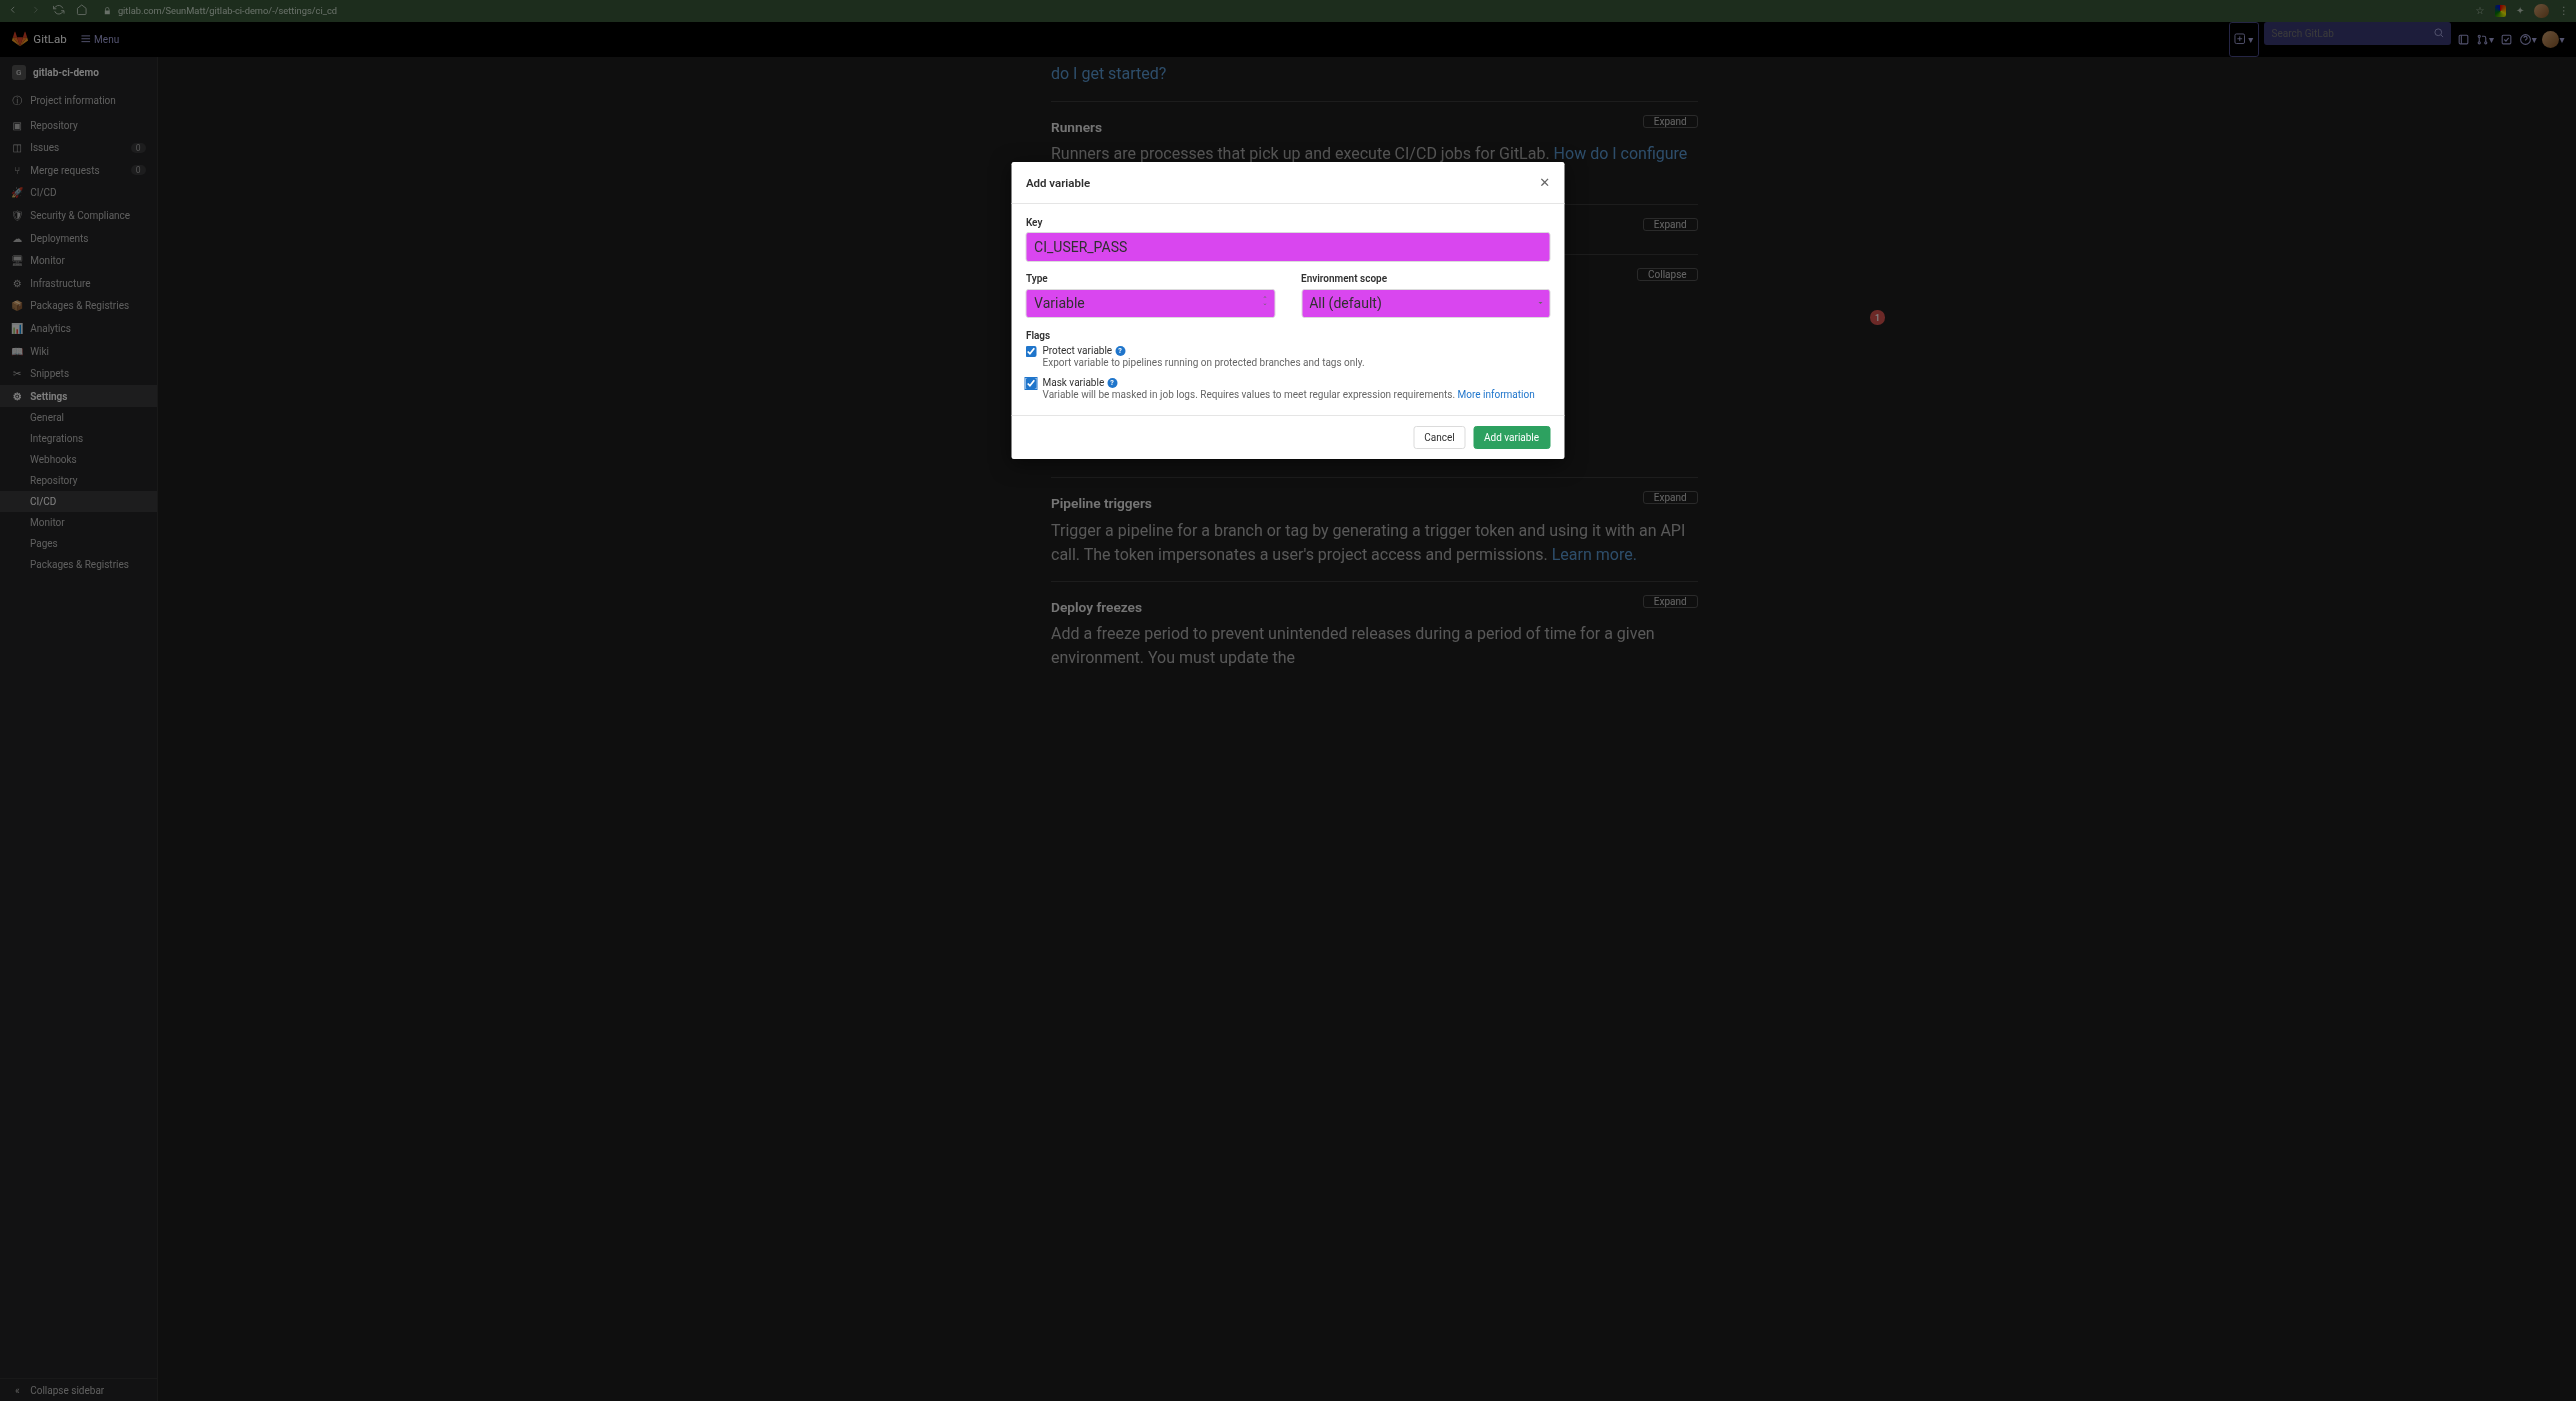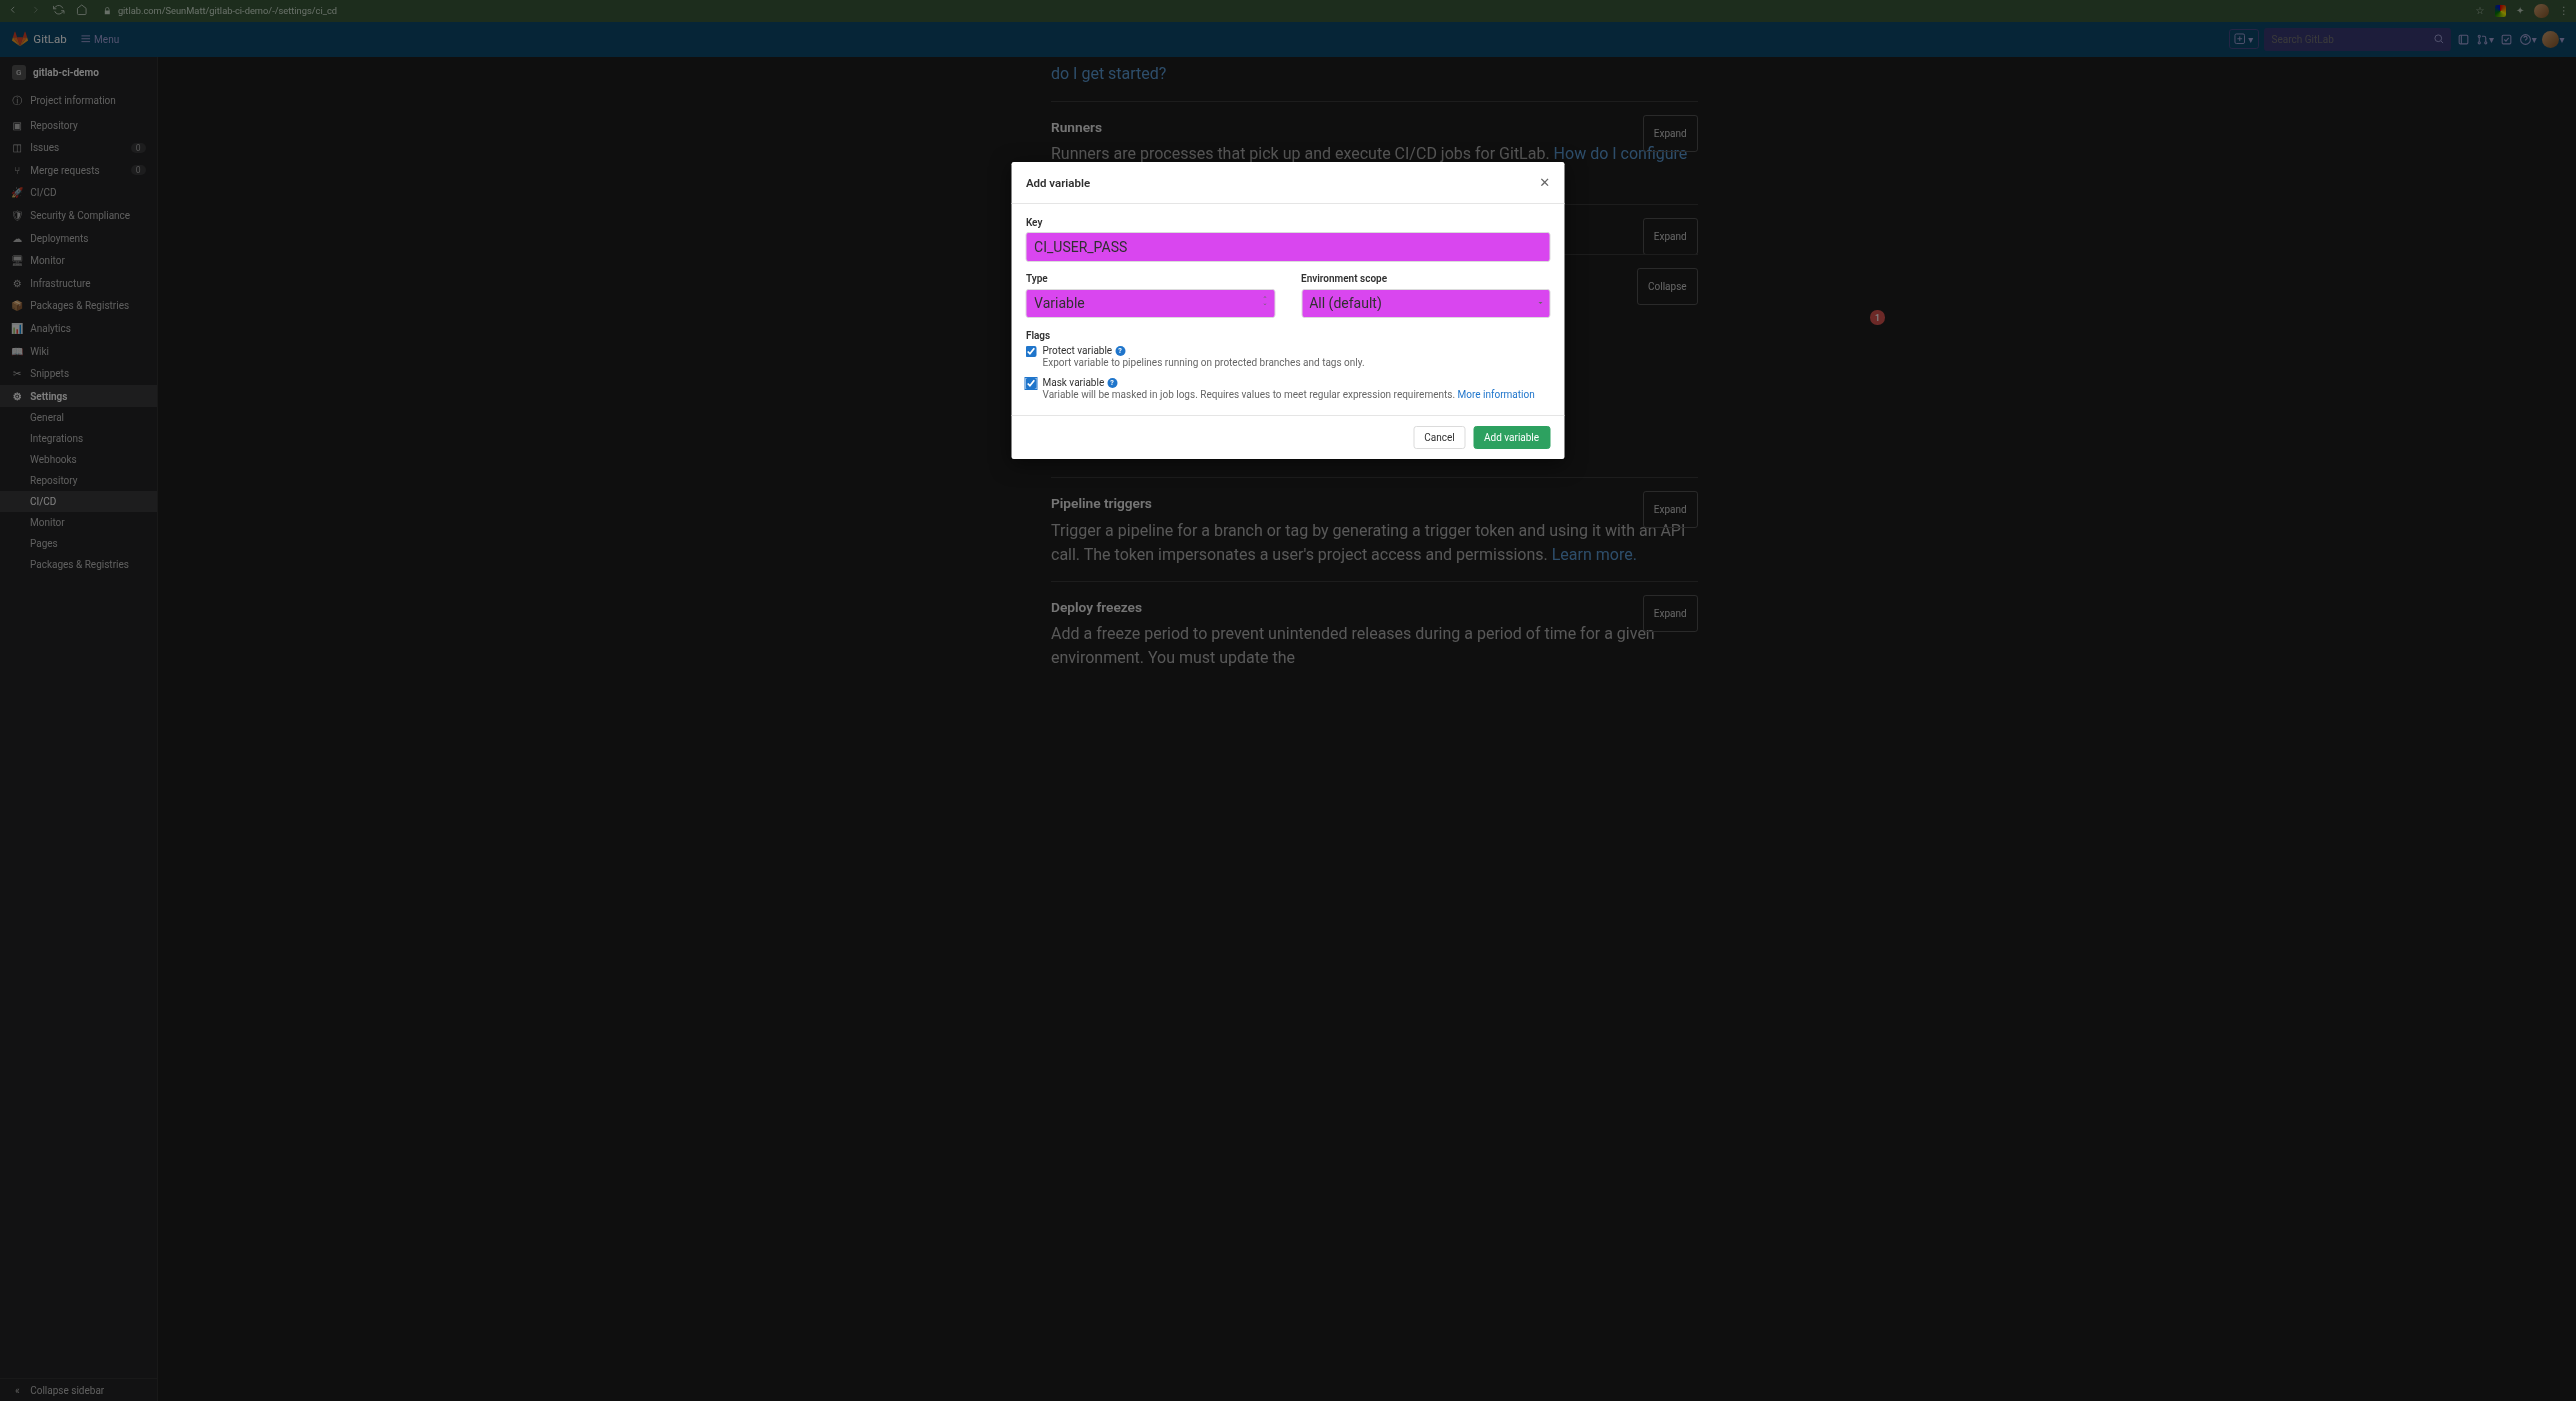--- a/index.html
+++ b/index.html
@@ -9,21 +9,21 @@
 .browser-bar { height: 21.6px; background: #3a5a3a; display: flex; align-items: center; padding: 0 7.2px; gap: 10px; }
 .browser-bar .nav { display: flex; gap: 11.5px; align-items: center; color: #c0d0c0; }
 .browser-bar .nav svg { width: 11.5px; height: 11.5px; }
 .browser-bar .url-box { flex: 1; display: flex; align-items: center; gap: 5.8px; color: #d0e0d0; font-size: 9.3px; padding-left: 5.8px; }
 .browser-bar .lock { width: 8.6px; height: 8.6px; }
 .browser-bar .right-icons { display: flex; gap: 10px; align-items: center; color: #c0d0c0; }
 .browser-bar .avatar-b { width: 14.4px; height: 14.4px; border-radius: 50%; background: linear-gradient(135deg,#d4a373,#8b5a2b); }
 .browser-bar .ext-icon { width:11.5px; height:11.5px; border-radius:2.2px; background: conic-gradient(red,yellow,green,blue); }
 
 
-.gitlab-top { height: 35px; background: #0c4a6e; display: flex; align-items: center; padding: 0 11.5px; gap: 5.8px; }
+.gitlab-top { height: 35px; background: #000000; display: flex; padding: 0 11.5px; gap: 5.8px; }
 .gitlab-logo { display: flex; align-items: center; gap: 5.8px; color: #fff; font-size: 11.5px; }
 .gitlab-logo svg { width: 16px; height: 16px; }
 .menu-btn { display: flex; align-items: center; gap: 3px; color: #a6a6de; font-size: 10px; margin-left: 7.2px; cursor: pointer; }
 .gitlab-top .spacer { flex: 1; }
 .gitlab-top .new-btn { display:flex; align-items:center; gap:2.9px; color:#a6a6de; padding:2.9px 4.3px; border:0.7px solid #4a4a8a; border-radius:2.9px; cursor:pointer; }
 .gitlab-top .search { width: 187px; height: 23px; background: #3b3b77; border-radius: 2.9px; display: flex; align-items: center; padding: 0 7.2px; gap: 0; color: #a6a6de; }
 .gitlab-top .search input { background: transparent; border: none; outline: none; color: #fff; font-size: 10px; flex: 1; }
 .gitlab-top .top-icon { color: #a6a6de; display:flex; align-items:center; cursor:pointer; }
 .gitlab-top .top-icon svg { width:13px; height:13px; }
 .gitlab-top .avatar { width: 17px; height: 17px; border-radius: 50%; background: linear-gradient(135deg,#d4a373,#8b5a2b); }
@@ -42,21 +42,21 @@
 .sidebar .collapse { margin-top:auto; border-top:0.7px solid #333; }
 
 
 .main { flex:1; overflow:auto; background:#1f1f1f; }
 .content { max-width: 690px; margin: 0 auto; padding: 0 14.4px 29px 29px; }
 .section { border-top: 0.7px solid #3a3a3a; padding: 17px 0 14.4px; position:relative; }
 .section:first-child { border-top:none; padding-top:5.8px; }
 .section h2 { font-size: 13.7px; font-weight: 600; color: #eaeaea; margin-bottom: 7.2px; }
 .section p { color: #b0b0b0; font-size: 16px; line-height:1.5; }
 .section a { color: #5b9bd5; text-decoration:none; }
-.expand-btn { position:absolute; right:0; top:13px; padding:12px 10px; border:0.7px solid #555; border-radius:2.9px; color:#ccc; font-size:10px; background:transparent; cursor:pointer; }
+.expand-btn { position:absolute; right:0; top:13px; padding:0 10px; border:0.7px solid #555; border-radius:2.9px; color:#ccc; font-size:10px; background:transparent; cursor:pointer; }
 .badge-red { position:absolute; width:14.4px; height:14.4px; border-radius:50%; background:#d9534f; color:#fff; font-size:8.6px; display:flex; align-items:center; justify-content:center; font-weight:600; }
 
 
 .overlay { position: fixed; inset: 0; background: rgba(0,0,0,0.5); z-index: 100; }
 
 
 .modal { position: fixed; top: 162px; left: 50%; transform: translateX(-50%); width: 553px; background: #fff; border-radius: 2.2px; box-shadow: 0 4.3px 20px rgba(0,0,0,0.5); z-index: 200; color: #303030; }
 .modal-header { display:flex; align-items:center; padding: 13px 14.4px; border-bottom:0.7px solid #e5e5e5; }
 .modal-header h3 { font-size:11.5px; font-weight:600; color:#303030; }
 .modal-header .close { margin-left:auto; cursor:pointer; color:#666; font-size:13px; }

